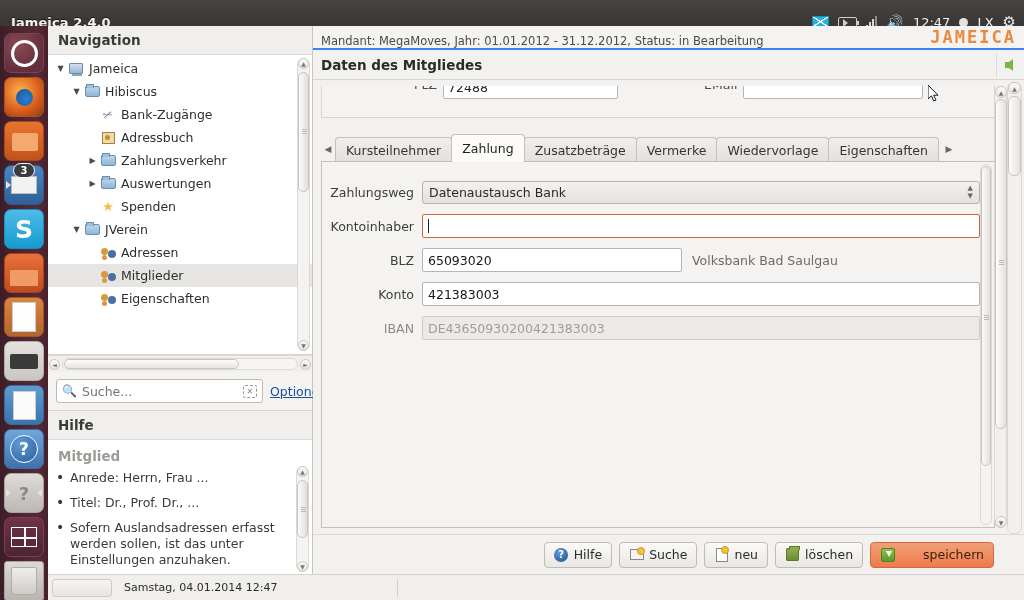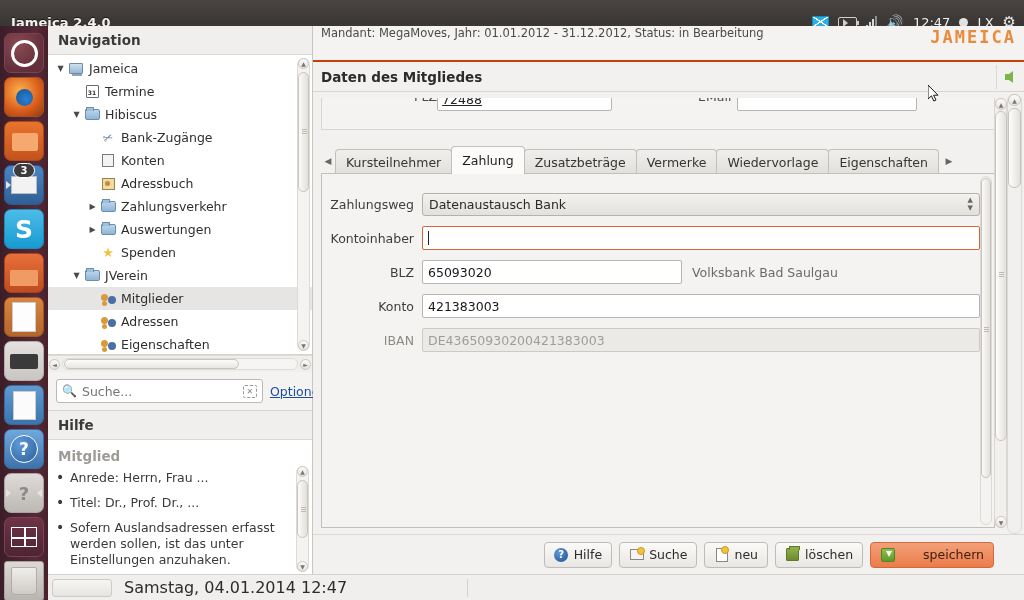--- a/index.html
+++ b/index.html
@@ -187,23 +187,23 @@
     padding:6px 18px 0 8px; }
   .helptitle{ font-size:13.5px;font-weight:bold;color:#9e9b97; padding:2px 0 6px 2px;}
   .hli{ display:flex; font-size:12.5px; color:#3a3a38; line-height:16px;
     margin-bottom:9px; }
   .hli .b{ width:14px; color:#3a3a38; font-size:14px; line-height:14px; flex:0 0 14px;}
   .hli .t{ flex:1; }
 
   
   #rightcol{ flex:1; display:flex; flex-direction:column; min-width:0;
     background:#f2f1ef;}
-  #mandant{ height:36px; display:flex; align-items:flex-start; position:relative;
+  #mandant{ height:24px; display:flex; align-items:flex-end; position:relative;
     background:#f4f3f1; padding:0 8px;
-    border-bottom:2px solid #c2410c; }
+    border-bottom:2px solid #3b82f6; }
   #mandant .mtxt{ font-size:11.5px; color:#4a4a48; }
   #logo{ position:absolute; right:8px; top:1px; display:flex; align-items:flex-end;
     gap:1.5px; }
   .lg{ font-family:"DejaVu Sans Mono","Liberation Mono",monospace; font-size:17px;
     font-weight:bold; color:#ea8a3c; letter-spacing:2px; line-height:20px;}
   #titlebar{ height:30px; display:flex; align-items:center; background:#f2f1ef;
     border-bottom:1px solid #d9d6d2; position:relative;}
   #titlebar .t{ font-size:13.5px; font-weight:bold; color:#2b2b29; padding-left:8px;}
   #backbtn{ position:absolute; right:4px; top:3px; width:24px;height:24px;
     display:flex;align-items:center;justify-content:center; cursor:pointer;
@@ -296,21 +296,21 @@
   .bi-save:after{content:"";position:absolute;left:4px;top:2px;width:0;height:0;
     border-left:3px solid transparent;border-right:3px solid transparent;
     border-top:6px solid #fff;}
 
   
   #statusbar{ height:26px; background:#f0efed; border-top:1px solid #d6d3cf;
     display:flex; align-items:center; }
   #statusbar .pad{ width:60px; height:18px; margin-left:4px;
     background:linear-gradient(#f6f5f3,#e7e5e1); border:1px solid #cecac6;
     border-radius:3px;}
-  #statusbar .dt{ margin-left:12px; font-size:16px; color:#2c2c2a; }
+  #statusbar .dt{ margin-left:12px; font-size:11px; color:#2c2c2a; }
   #statusbar .sep{ margin-left:120px; width:1px; height:18px; background:#d4d1cd;}
 
   
   #cursor{ position:absolute; left:928px; top:85px; width:12px; height:18px; z-index:60;}
 </style>
 </head>
 <body>
 
 <div id="topbar">
   <div class="apptitle">Jameica 2.4.0</div>
@@ -374,95 +374,81 @@
     <div id="navtree">
       <div class="tree" id="tree-root">
             <div class="trow" style="padding-left: 6px;">
               <span class="tw">▼</span>
               <span class="tico">
                 <span class="ico-comp"></span>
               </span>
               <span>Jameica</span>
             </div>
             <div class="trow" style="padding-left: 22px;">
+              <span class="tw">▼</span>
+              <span class="tico">
+                <span class="ico-fold"></span>
+              </span>
+              <span>Hibiscus</span>
+            </div>
+            <div class="trow" style="padding-left: 38px;">
               <span class="tw"></span>
               <span class="tico">
-                <span class="ico-cal">31</span>
-              </span>
-              <span>Termine</span>
+                <span class="ico-key">✂</span>
+              </span>
+              <span>Bank-Zugänge</span>
+            </div>
+            <div class="trow" style="padding-left: 38px;">
+              <span class="tw"></span>
+              <span class="tico">
+                <span class="ico-adr"></span>
+              </span>
+              <span>Adressbuch</span>
+            </div>
+            <div class="trow" style="padding-left: 38px;">
+              <span class="tw">▶</span>
+              <span class="tico">
+                <span class="ico-fold"></span>
+              </span>
+              <span>Zahlungsverkehr</span>
+            </div>
+            <div class="trow" style="padding-left: 38px;">
+              <span class="tw">▶</span>
+              <span class="tico">
+                <span class="ico-fold"></span>
+              </span>
+              <span>Auswertungen</span>
+            </div>
+            <div class="trow" style="padding-left: 38px;">
+              <span class="tw"></span>
+              <span class="tico">
+                <span class="ico-star">★</span>
+              </span>
+              <span>Spenden</span>
             </div>
             <div class="trow" style="padding-left: 22px;">
               <span class="tw">▼</span>
               <span class="tico">
                 <span class="ico-fold"></span>
               </span>
-              <span>Hibiscus</span>
+              <span>JVerein</span>
             </div>
             <div class="trow" style="padding-left: 38px;">
               <span class="tw"></span>
               <span class="tico">
-                <span class="ico-key">✂</span>
-              </span>
-              <span>Bank-Zugänge</span>
-            </div>
-            <div class="trow" style="padding-left: 38px;">
-              <span class="tw"></span>
-              <span class="tico">
-                <span class="ico-book"></span>
-              </span>
-              <span>Konten</span>
-            </div>
-            <div class="trow" style="padding-left: 38px;">
-              <span class="tw"></span>
-              <span class="tico">
-                <span class="ico-adr"></span>
-              </span>
-              <span>Adressbuch</span>
-            </div>
-            <div class="trow" style="padding-left: 38px;">
-              <span class="tw">▶</span>
-              <span class="tico">
-                <span class="ico-fold"></span>
-              </span>
-              <span>Zahlungsverkehr</span>
-            </div>
-            <div class="trow" style="padding-left: 38px;">
-              <span class="tw">▶</span>
-              <span class="tico">
-                <span class="ico-fold"></span>
-              </span>
-              <span>Auswertungen</span>
-            </div>
-            <div class="trow" style="padding-left: 38px;">
-              <span class="tw"></span>
-              <span class="tico">
-                <span class="ico-star">★</span>
-              </span>
-              <span>Spenden</span>
-            </div>
-            <div class="trow" style="padding-left: 22px;">
-              <span class="tw">▼</span>
-              <span class="tico">
-                <span class="ico-fold"></span>
-              </span>
-              <span>JVerein</span>
+                <span class="ico-ppl"></span>
+              </span>
+              <span>Adressen</span>
             </div>
             <div class="trow sel" style="padding-left: 38px;">
               <span class="tw"></span>
               <span class="tico">
                 <span class="ico-ppl"></span>
               </span>
               <span>Mitglieder</span>
-            </div>
-            <div class="trow" style="padding-left: 38px;">
-              <span class="tw"></span>
-              <span class="tico">
-                <span class="ico-ppl"></span>
-              </span>
-              <span>Adressen</span>
             </div>
             <div class="trow" style="padding-left: 38px;">
               <span class="tw"></span>
               <span class="tico">
                 <span class="ico-ppl"></span>
               </span>
               <span>Eigenschaften</span>
             </div>
           </div>
       <div class="vsb">
@@ -534,21 +520,21 @@
       <div id="backbtn">
             <div class="arrGreen"></div>
           </div>
     </div>
 
     <div id="content">
       <div id="formarea">
 
         <div class="topfields">
           <div class="tf-l" style="margin-left:92px;">PLZ</div>
-          <div class="minibox" style="width:175px;text-decoration:underline;">72488</div>
+          <div class="minibox" style="width:175px;margin-left:6px;">72488</div>
           <div class="tf-l" style="margin-left:86px;">EMail</div>
           <div class="minibox" style="width:180px;margin-left:6px;"></div>
         </div>
 
         <div class="tabstrip">
           <div class="tabarrow">◀</div>
           <div id="tabs-host" style="display:flex;align-items:flex-end;">
                 <div class="tab">
                   <span>Kursteilnehmer</span>
                 </div>

